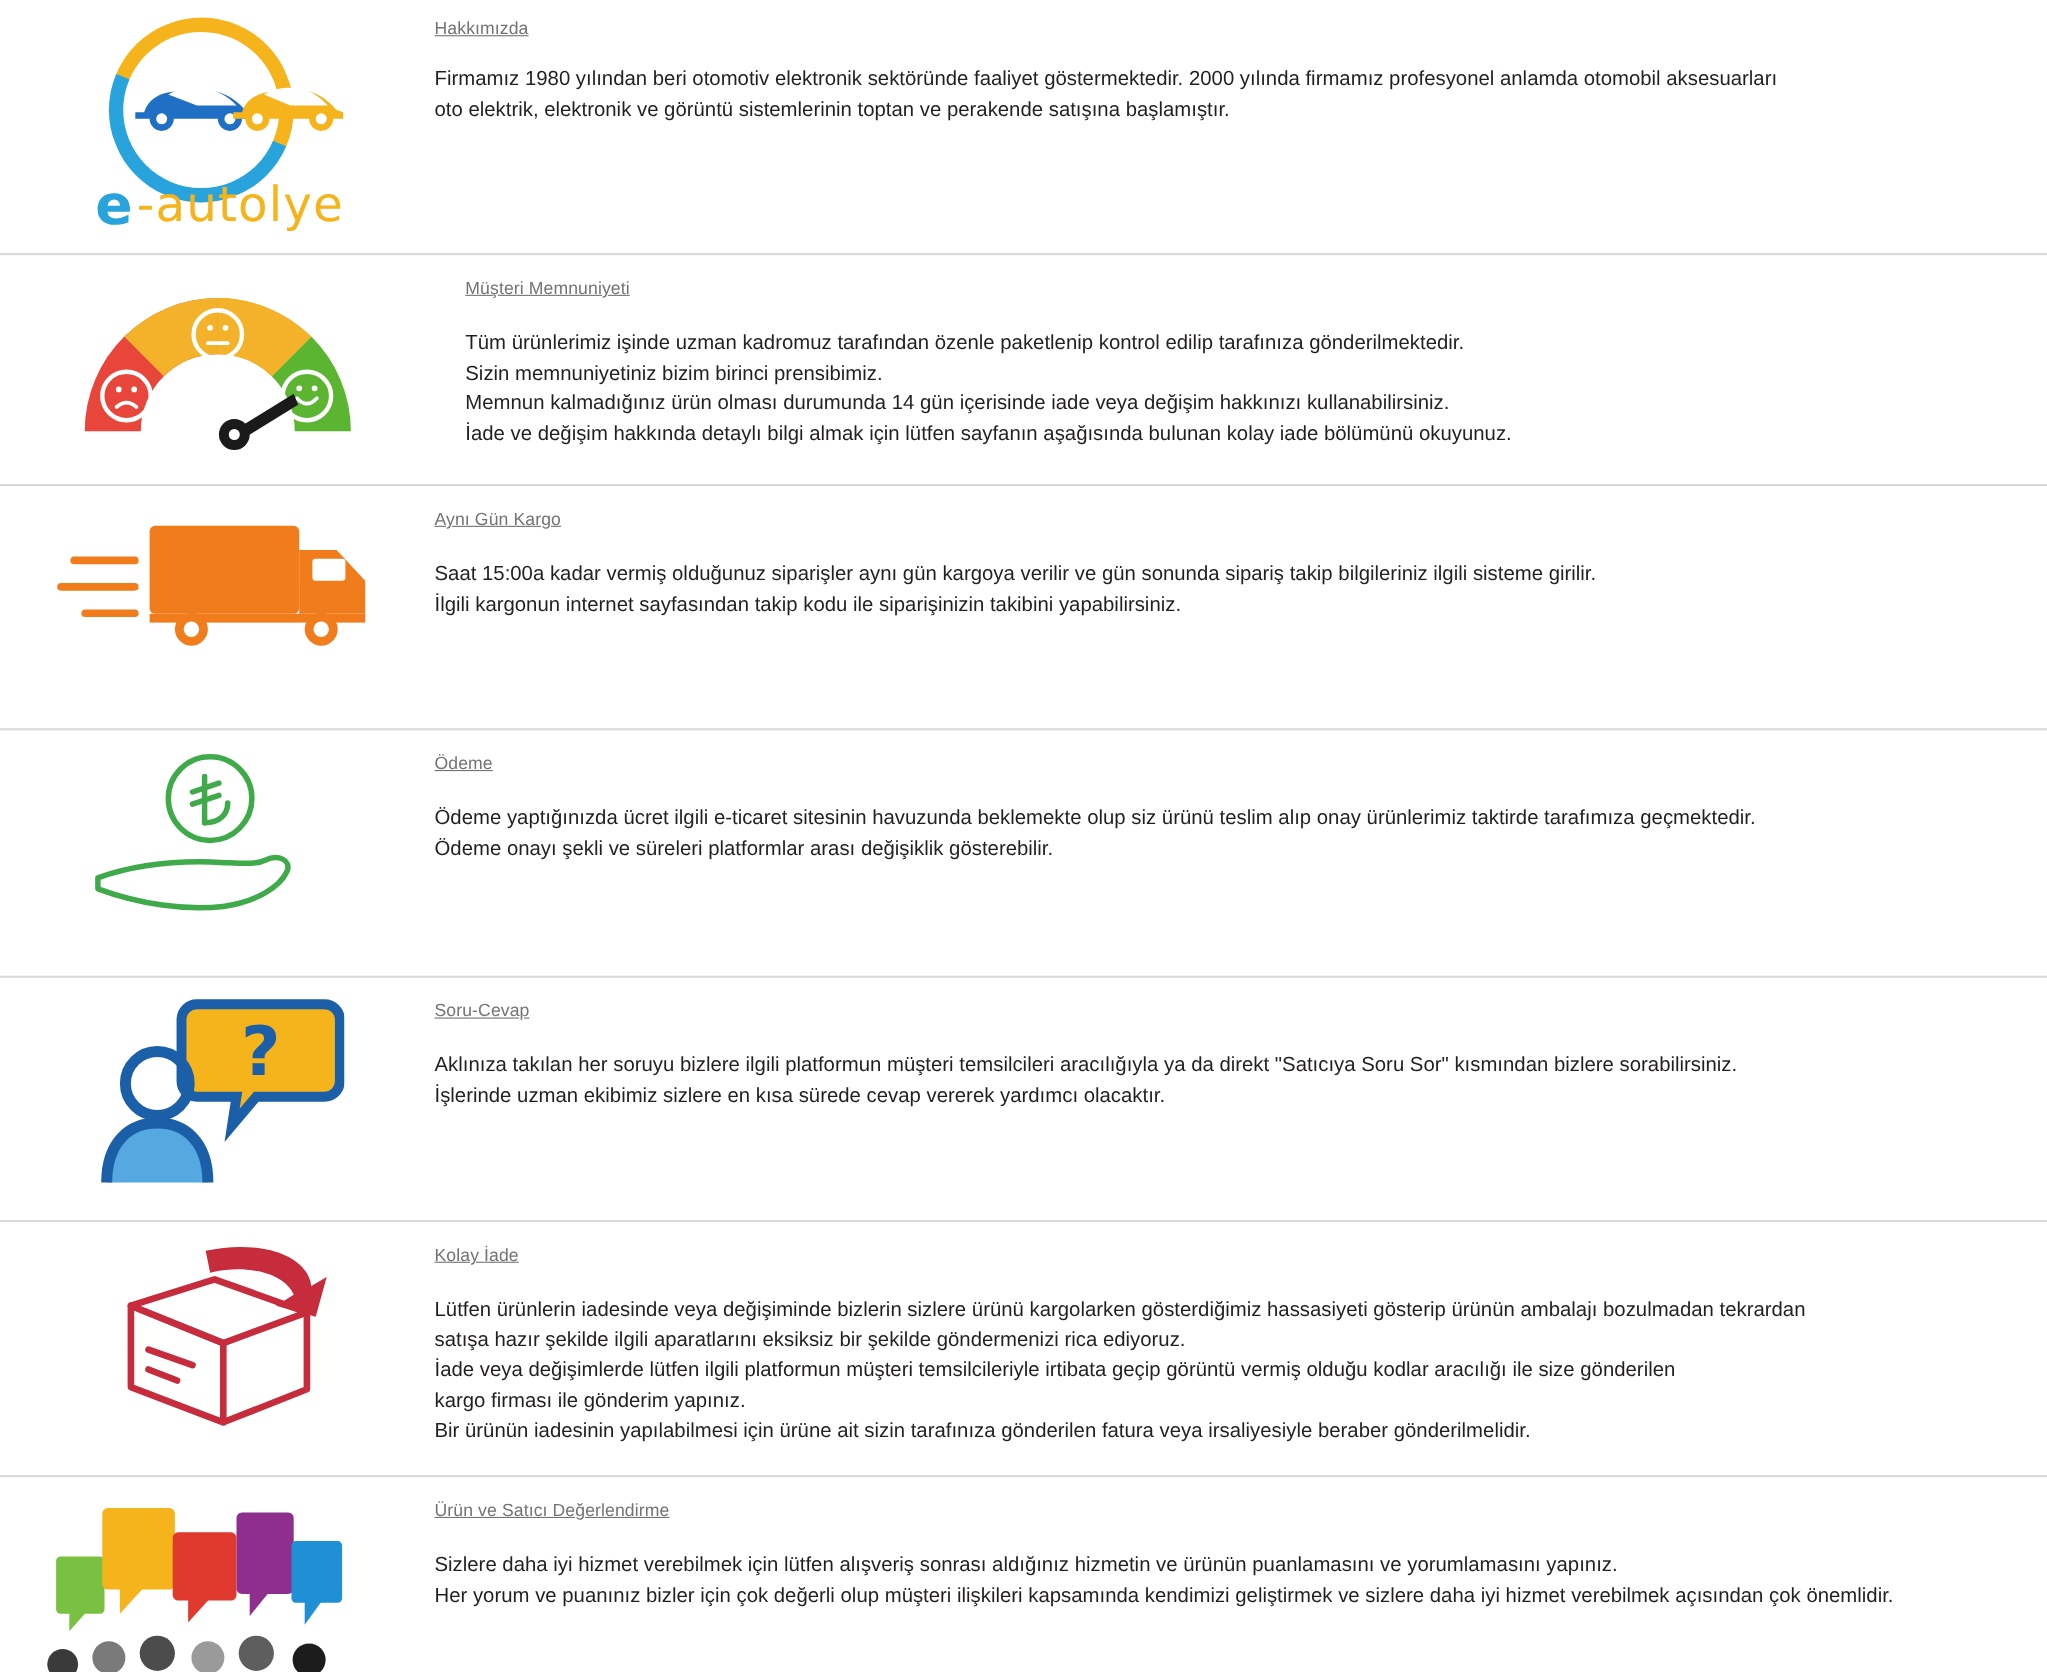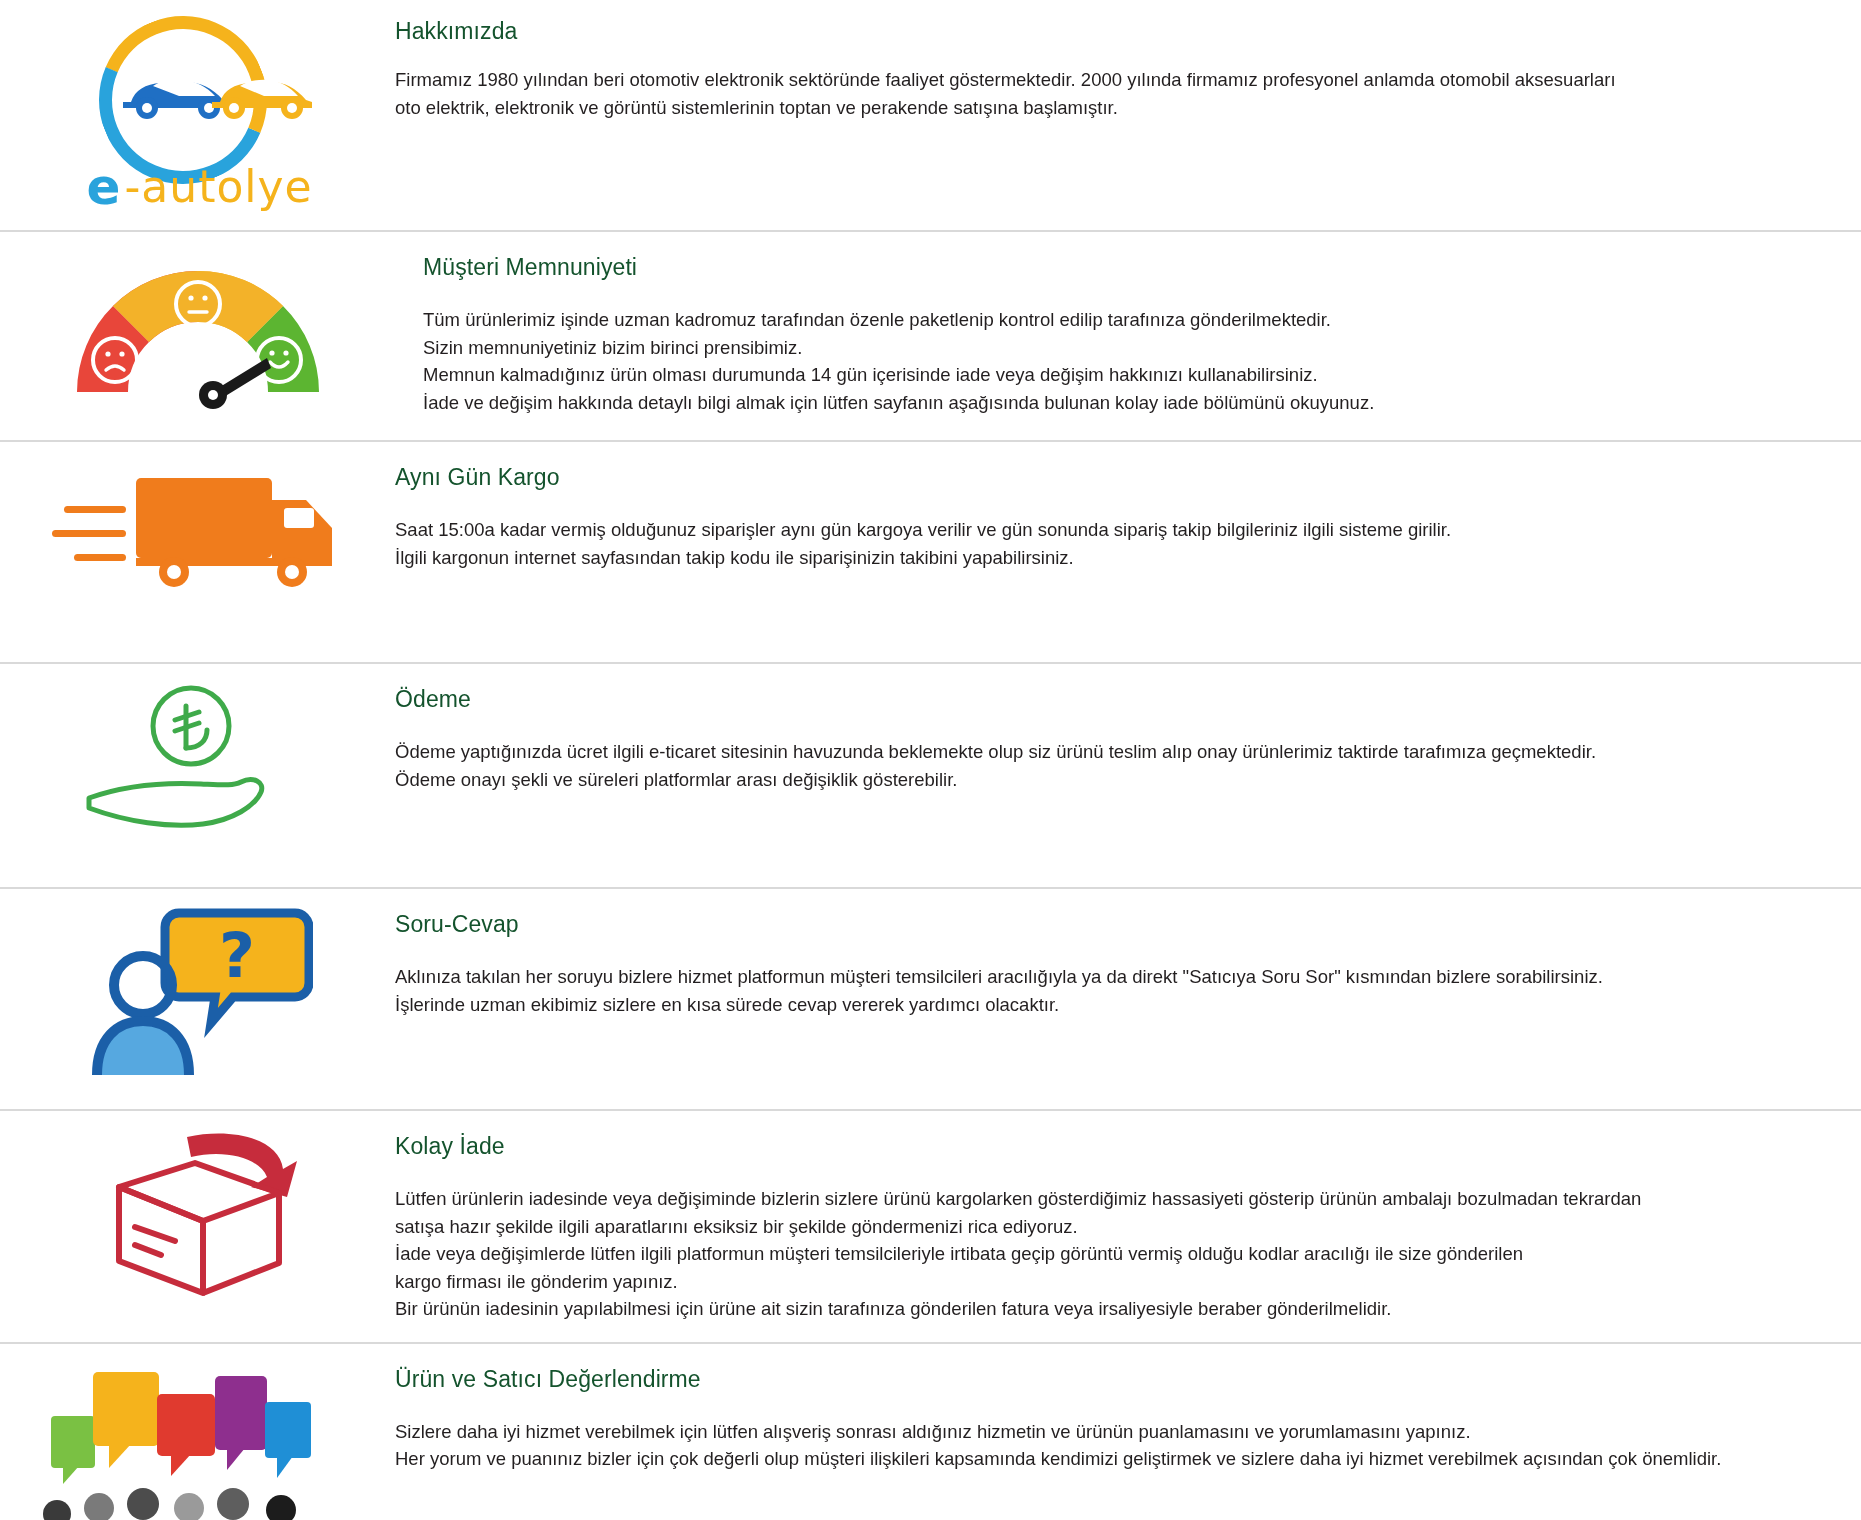--- a/index.html
+++ b/index.html
@@ -32,25 +32,26 @@
     display: flex;
     align-items: center;
     justify-content: center;
     padding: 10px 0 10px 0;
   }
   .text-col {
     flex: 1 1 auto;
     padding: 14px 40px 18px 0;
   }
   .sec-title {
-    font-size: 23px;
+    font-size: 16px;
     font-weight: 400;
-    color: #14532d;
+    color: #737373;
     margin: 8px 0 26px 0;
     letter-spacing: 0.1px;
+    text-decoration: underline;
   }
   .sec-body p {
     margin: 0 0 2px 0;
     font-size: 18.5px;
     line-height: 1.38;
     color: #231f20;
   }
 
   
   .s-about   { min-height: 232px; }
@@ -263,21 +264,21 @@
           <text x="154" y="78" font-family="DejaVu Sans, sans-serif" font-size="62" font-weight="bold" fill="#1b5fa8" text-anchor="middle">?</text>
           <circle cx="60" cy="86" r="29" fill="none" stroke="#1b5fa8" stroke-width="10"></circle>
           <path d="M14 176 C14 140 34 122 60 122 C86 122 106 140 106 176 Z" fill="#56a8e0"></path>
           <path d="M14 176 C14 140 34 122 60 122 C86 122 106 140 106 176" fill="none" stroke="#1b5fa8" stroke-width="10"></path>
         </svg>
       </div>
     </div>
     <div class="text-col">
       <div class="sec-title">Soru-Cevap</div>
       <div class="sec-body">
-        <p>Aklınıza takılan her soruyu bizlere hizmet platformun müşteri temsilcileri aracılığıyla ya da direkt "Satıcıya Soru Sor" kısmından bizlere sorabilirsiniz.</p>
+        <p>Aklınıza takılan her soruyu bizlere ilgili platformun müşteri temsilcileri aracılığıyla ya da direkt "Satıcıya Soru Sor" kısmından bizlere sorabilirsiniz.</p>
         <p>İşlerinde uzman ekibimiz sizlere en kısa sürede cevap vererek yardımcı olacaktır.</p>
       </div>
     </div>
   </div>
 
   <div class="section s-return">
     <div class="icon-col">
       <div class="ret-wrap">
         <svg viewBox="0 0 230 185" width="230" height="185">
           <path d="M104 16 C150 6 196 18 200 48 L214 40 L204 76 L168 66 L184 56 C176 36 140 28 108 36 Z" fill="#c62c3c"></path>

